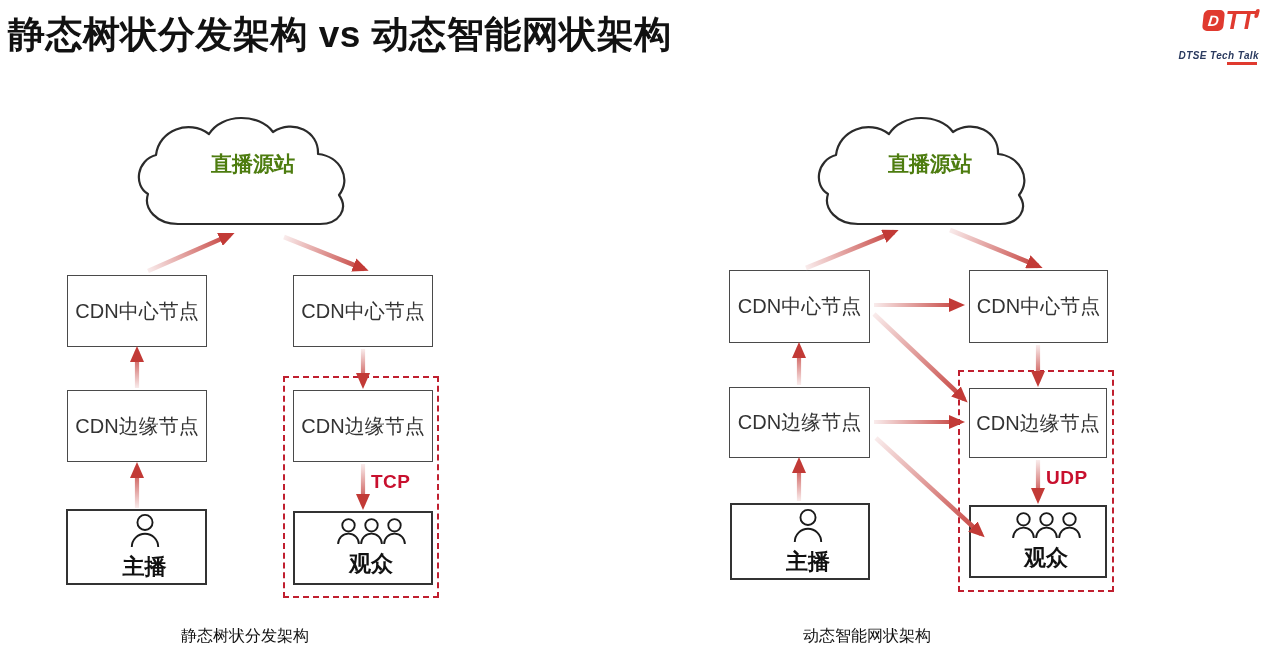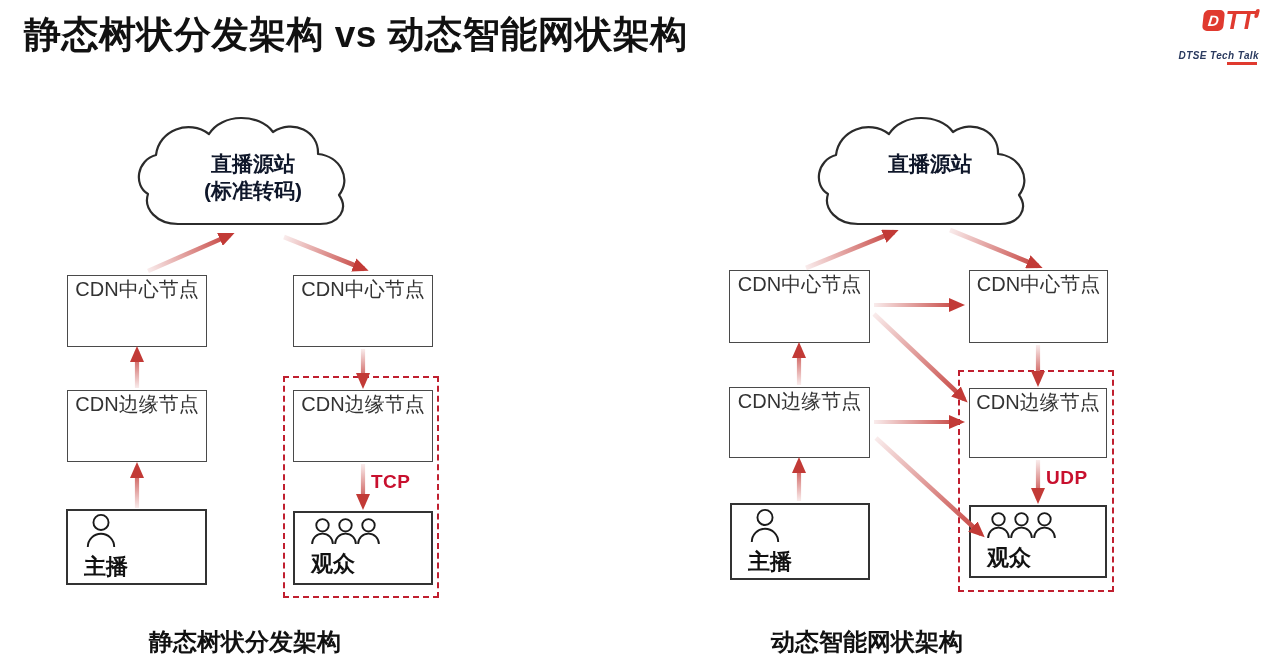--- a/index.html
+++ b/index.html
@@ -3,53 +3,53 @@
 <meta charset="utf-8">
 <style>
   html,body{margin:0;padding:0;}
   body{
     width:1267px;height:667px;position:relative;overflow:hidden;
     background:#ffffff;
     font-family:"Liberation Sans","DejaVu Sans",sans-serif;
   }
   .abs{position:absolute;}
   .page-title{
-    left:24px;top:10px;font-size:37px;font-weight:900;color:#111;
+    left:8px;top:10px;font-size:37px;font-weight:900;color:#111;
     letter-spacing:0.5px;white-space:nowrap;
   }
   
   .logo{right:8px;top:8px;width:95px;text-align:right;}
   .logo-row{display:flex;align-items:flex-start;justify-content:flex-end;gap:1px;height:26px;}
   .d-badge{
     display:inline-block;width:21px;height:21px;margin-top:2px;background:#e03a2f;color:#fff;
     border-radius:5px;font-weight:900;font-size:15px;line-height:21px;text-align:center;
     transform:skewX(-6deg);font-style:italic;
   }
   .tt-text{font-size:25px;line-height:24px;font-weight:900;font-style:italic;color:#e03a2f;letter-spacing:-1px;text-align:center;}
   .logo-tick{display:inline-block;width:4px;height:9px;background:#e03a2f;border-radius:2px;transform:skewX(-14deg);margin-top:1px;}
   .tagline{font-size:10px;font-weight:700;font-style:italic;color:#2a3a5f;letter-spacing:0.4px;margin-top:16px;white-space:nowrap;}
   .tagline-underline{width:30px;height:2.5px;background:#e03a2f;margin:1px 2px 0 auto;}
   
   .node-box{
     position:absolute;background:#fff;border:1.6px solid #4a4a4a;
-    display:flex;align-items:flex-start;justify-content:center;
+    display:flex;align-items:center;justify-content:center;
     font-size:20px;color:#333;z-index:2;box-sizing:border-box;white-space:nowrap;
   }
   .anchor-box{
     border:2.2px solid #333;flex-direction:column;gap:4px;
     font-weight:700;color:#111;font-size:22px;padding-left:16px;
   }
   .person-row{display:flex;align-items:flex-end;}
   .person-row svg{margin:0 -2px;}
   .dashed-zone{position:absolute;border:2px dashed #c01f2f;z-index:1;box-sizing:border-box;}
   .proto-label{position:absolute;color:#c8102e;font-weight:800;font-size:19px;z-index:6;letter-spacing:0.5px;}
-  .caption{position:absolute;font-size:24px;font-weight:700;color:#111;text-align:center;z-index:2;}
+  .caption{position:absolute;font-size:16px;font-weight:400;color:#111;text-align:center;z-index:2;}
   .cloud-svg{position:absolute;z-index:1;}
   .cloud-label{
-    position:absolute;text-align:center;font-weight:700;font-size:21px;color:#0f172a;
+    position:absolute;text-align:center;font-weight:700;font-size:21px;color:#4d7c0f;
     line-height:27px;z-index:2;
   }
   .arrows{position:absolute;left:0;top:0;z-index:5;pointer-events:none;}
 </style>
 </head>
 <body>
 
 <div class="abs page-title">静态树状分发架构 vs 动态智能网状架构</div>
 
 <div class="abs logo">
@@ -60,21 +60,20 @@
   </div>
   <div class="tagline">DTSE Tech Talk</div>
   <div class="tagline-underline"></div>
 </div>
 
 <svg class="cloud-svg" style="left:128px;top:110px" width="244" height="124" viewBox="0 0 244 124">
   <path d="M50,114 C29,114 15,99 20,84 C5,75 9,50 28,45 C31,20 61,9 81,24 C94,3 131,3 145,22 C165,9 191,21 190,44 C212,46 224,69 211,85 C221,99 211,114 192,114 Z" fill="#ffffff" stroke="#2b2b2b" stroke-width="2.2" stroke-linejoin="round"></path>
 </svg>
 <div class="cloud-label" style="left:153px;top:150px;width:200px">
   <div>直播源站</div>
-  <div>(标准转码)</div>
 </div>
 
 <div class="dashed-zone" style="left:283px;top:376px;width:156px;height:222px"></div>
 
 <div class="node-box" style="left:67px;top:275px;width:140px;height:72px">
   <span>CDN中心节点</span>
 </div>
 <div class="node-box" style="left:67px;top:390px;width:140px;height:72px">
   <span>CDN边缘节点</span>
 </div>

